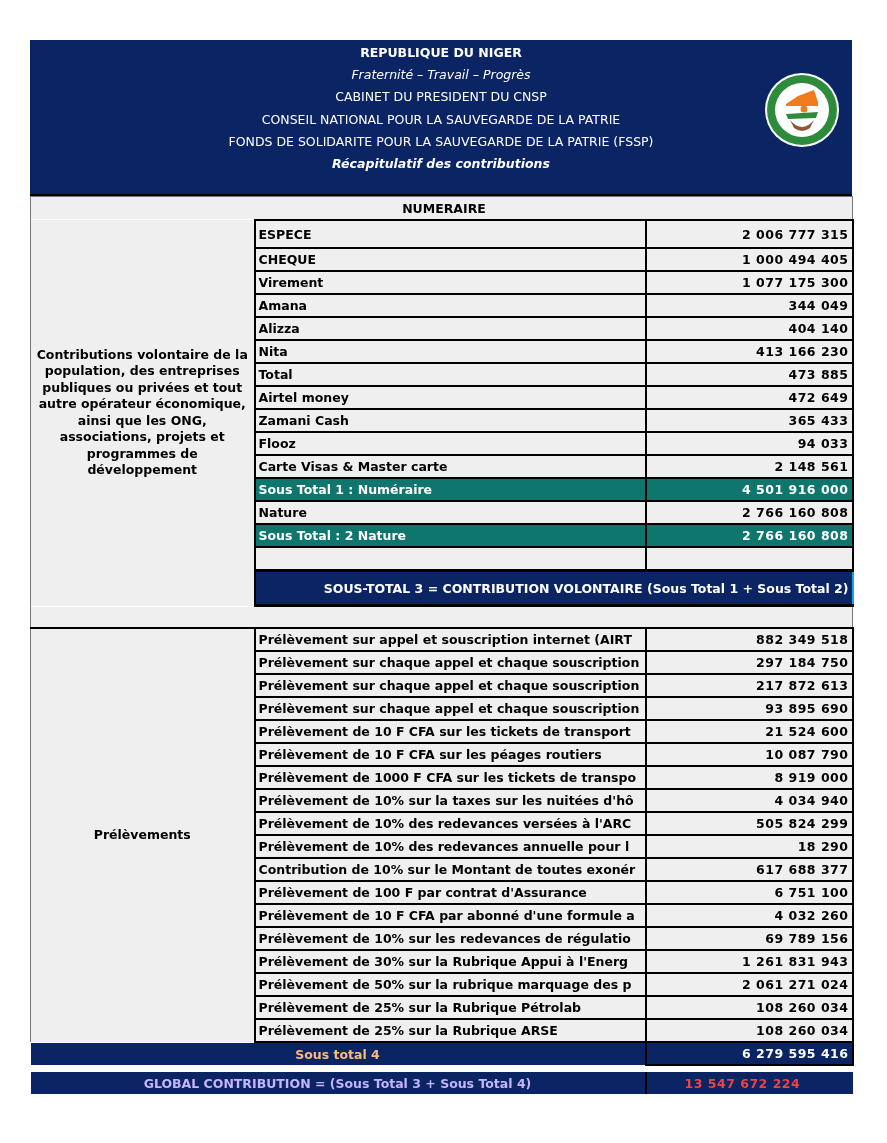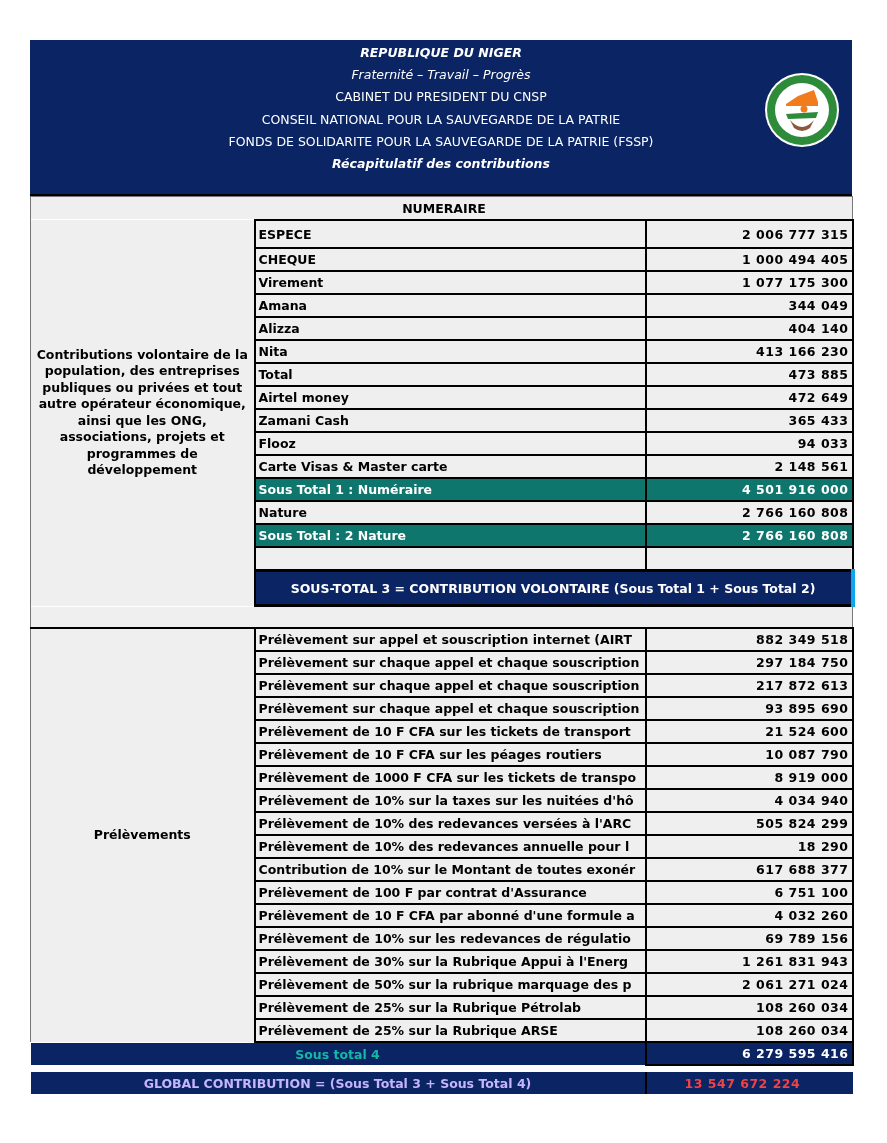--- a/index.html
+++ b/index.html
@@ -1,20 +1,20 @@
 <!DOCTYPE html>
 <html><head>
 <meta charset="utf-8">
 <style>
   html, body { margin:0; padding:0; background:#ffffff; }
   body { width:887px; height:1143px; position:relative; font-family:"DejaVu Sans", sans-serif; color:#000; }
   .sheet { position:absolute; left:30px; top:40px; width:822px; }
   .hdr { background:#0b2463; color:#fff; text-align:center; height:154px; position:relative; border-bottom:2px solid #000; }
   .hdr div { font-size:12.5px; line-height:22.2px; }
-  .hdr .b { font-weight:bold;font-style:italic; }
+  .hdr .b { font-weight:bold; }
   .hdr .i { font-style:italic; }
   .logo { position:absolute; right:12px; top:32px; width:76px; height:76px; }
   table { border-collapse:collapse; width:822px; table-layout:fixed; }
   td { font-size:12.5px; font-weight:bold; padding:0 3px; height:21px; overflow:hidden; white-space:nowrap; background:#efefef; }
   td.lab { border:2px solid #000; border-right:2px solid #000; }
   td.val { border:2px solid #000; text-align:right; letter-spacing:0.5px; }
   td.left { border-left:1px solid #777; border-right:2px solid #000; text-align:center; white-space:normal; line-height:16.5px; vertical-align:middle; }
   tr.navy td.lab, tr.navy td.val { background:#0f766e; color:#fff; }
   .numhead td { text-align:center; height:22px; border-left:1px solid #777; border-right:1px solid #777; border-top:1px solid #777;padding-left:8px; }
   .bigrow td { background:#0b2463; color:#fff; height:32px; border-top:3px solid #000; border-bottom:3px solid #000; }
@@ -110,21 +110,21 @@
     <tr class="navy">
           <td class="lab">Sous Total : 2 Nature</td>
           <td class="val">2 766 160 808</td>
         </tr>
     <tr>
           <td class="lab"></td>
           <td class="val"></td>
         </tr>
 
     <tr class="bigrow">
-      <td colspan="2" style="text-align:center;border-right:4px solid #0ea5e9;">SOUS-TOTAL 3 = CONTRIBUTION VOLONTAIRE (Sous Total 1 + Sous Total 2)</td>
+      <td colspan="2" style="text-align:right;border-right:2px solid #0ea5e9;">SOUS-TOTAL 3 = CONTRIBUTION VOLONTAIRE (Sous Total 1 + Sous Total 2)</td>
       <td style="text-align:right;letter-spacing:0.5px;">7 268 076 808</td>
     </tr>
     <tr class="blank">
           <td colspan="3"></td>
         </tr>
 
     <tr>
       <td class="left" rowspan="18" style="border-top:2px solid #000;">Prélèvements</td>
       <td class="lab">Prélèvement sur appel et souscription internet (AIRT</td>
       <td class="val">882 349 518</td>
@@ -192,21 +192,21 @@
     <tr>
           <td class="lab">Prélèvement de 25% sur la Rubrique Pétrolab</td>
           <td class="val">108 260 034</td>
         </tr>
     <tr>
           <td class="lab">Prélèvement de 25% sur la Rubrique ARSE</td>
           <td class="val">108 260 034</td>
         </tr>
 
     <tr>
-      <td colspan="2" style="background:#0b2463;color:#14b8a6;text-align:center;height:22px;">Sous total 4</td>
+      <td colspan="2" style="background:#0b2463;color:#fdba74;text-align:center;height:22px;">Sous total 4</td>
       <td style="background:#0b2463;color:#fff;text-align:right;letter-spacing:0.5px;border:2px solid #000;">6 279 595 416</td>
     </tr>
     <tr>
           <td colspan="3" style="background:#fff;height:6px;padding:0"></td>
         </tr>
     <tr>
       <td colspan="2" style="background:#0b2463;color:#c4b5fd;text-align:center;height:22px;border-right:2px solid #000;">GLOBAL CONTRIBUTION  = (Sous Total 3 + Sous Total 4)</td>
       <td style="background:#0b2463;color:#ef4444;text-align:left;padding-left:38px;letter-spacing:0.5px;">13 547 672 224</td>
     </tr>
   </tbody>

